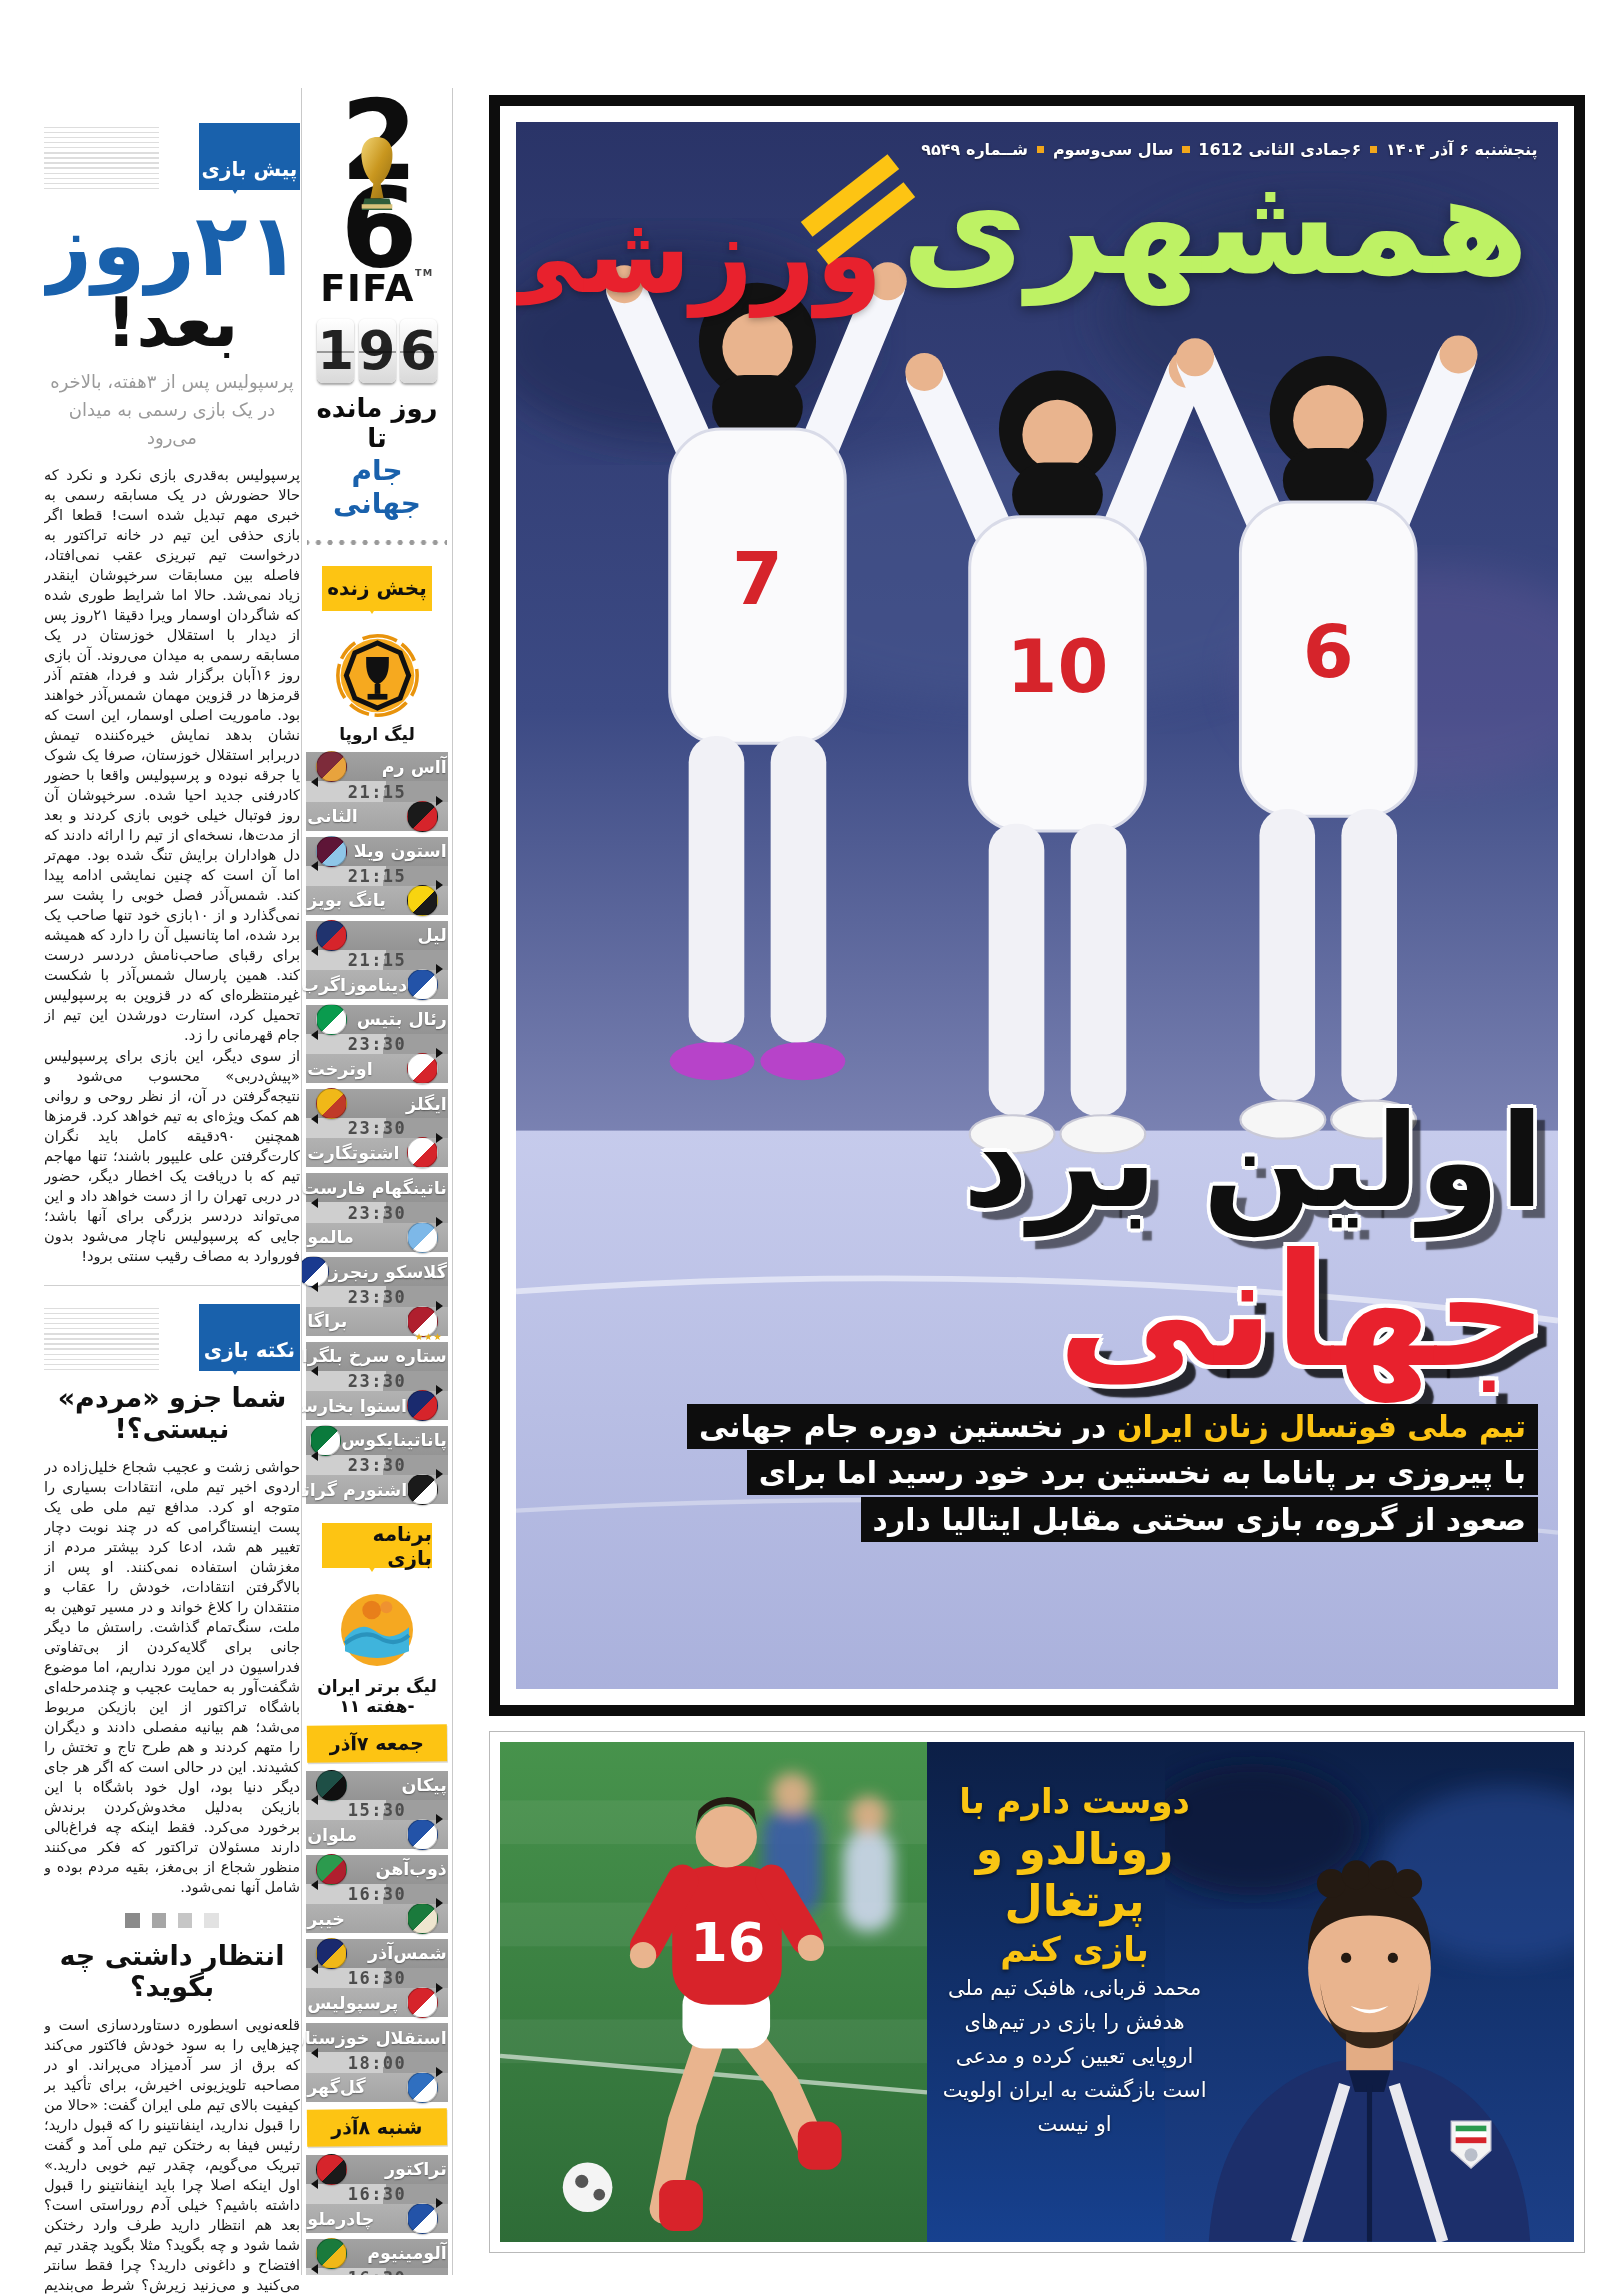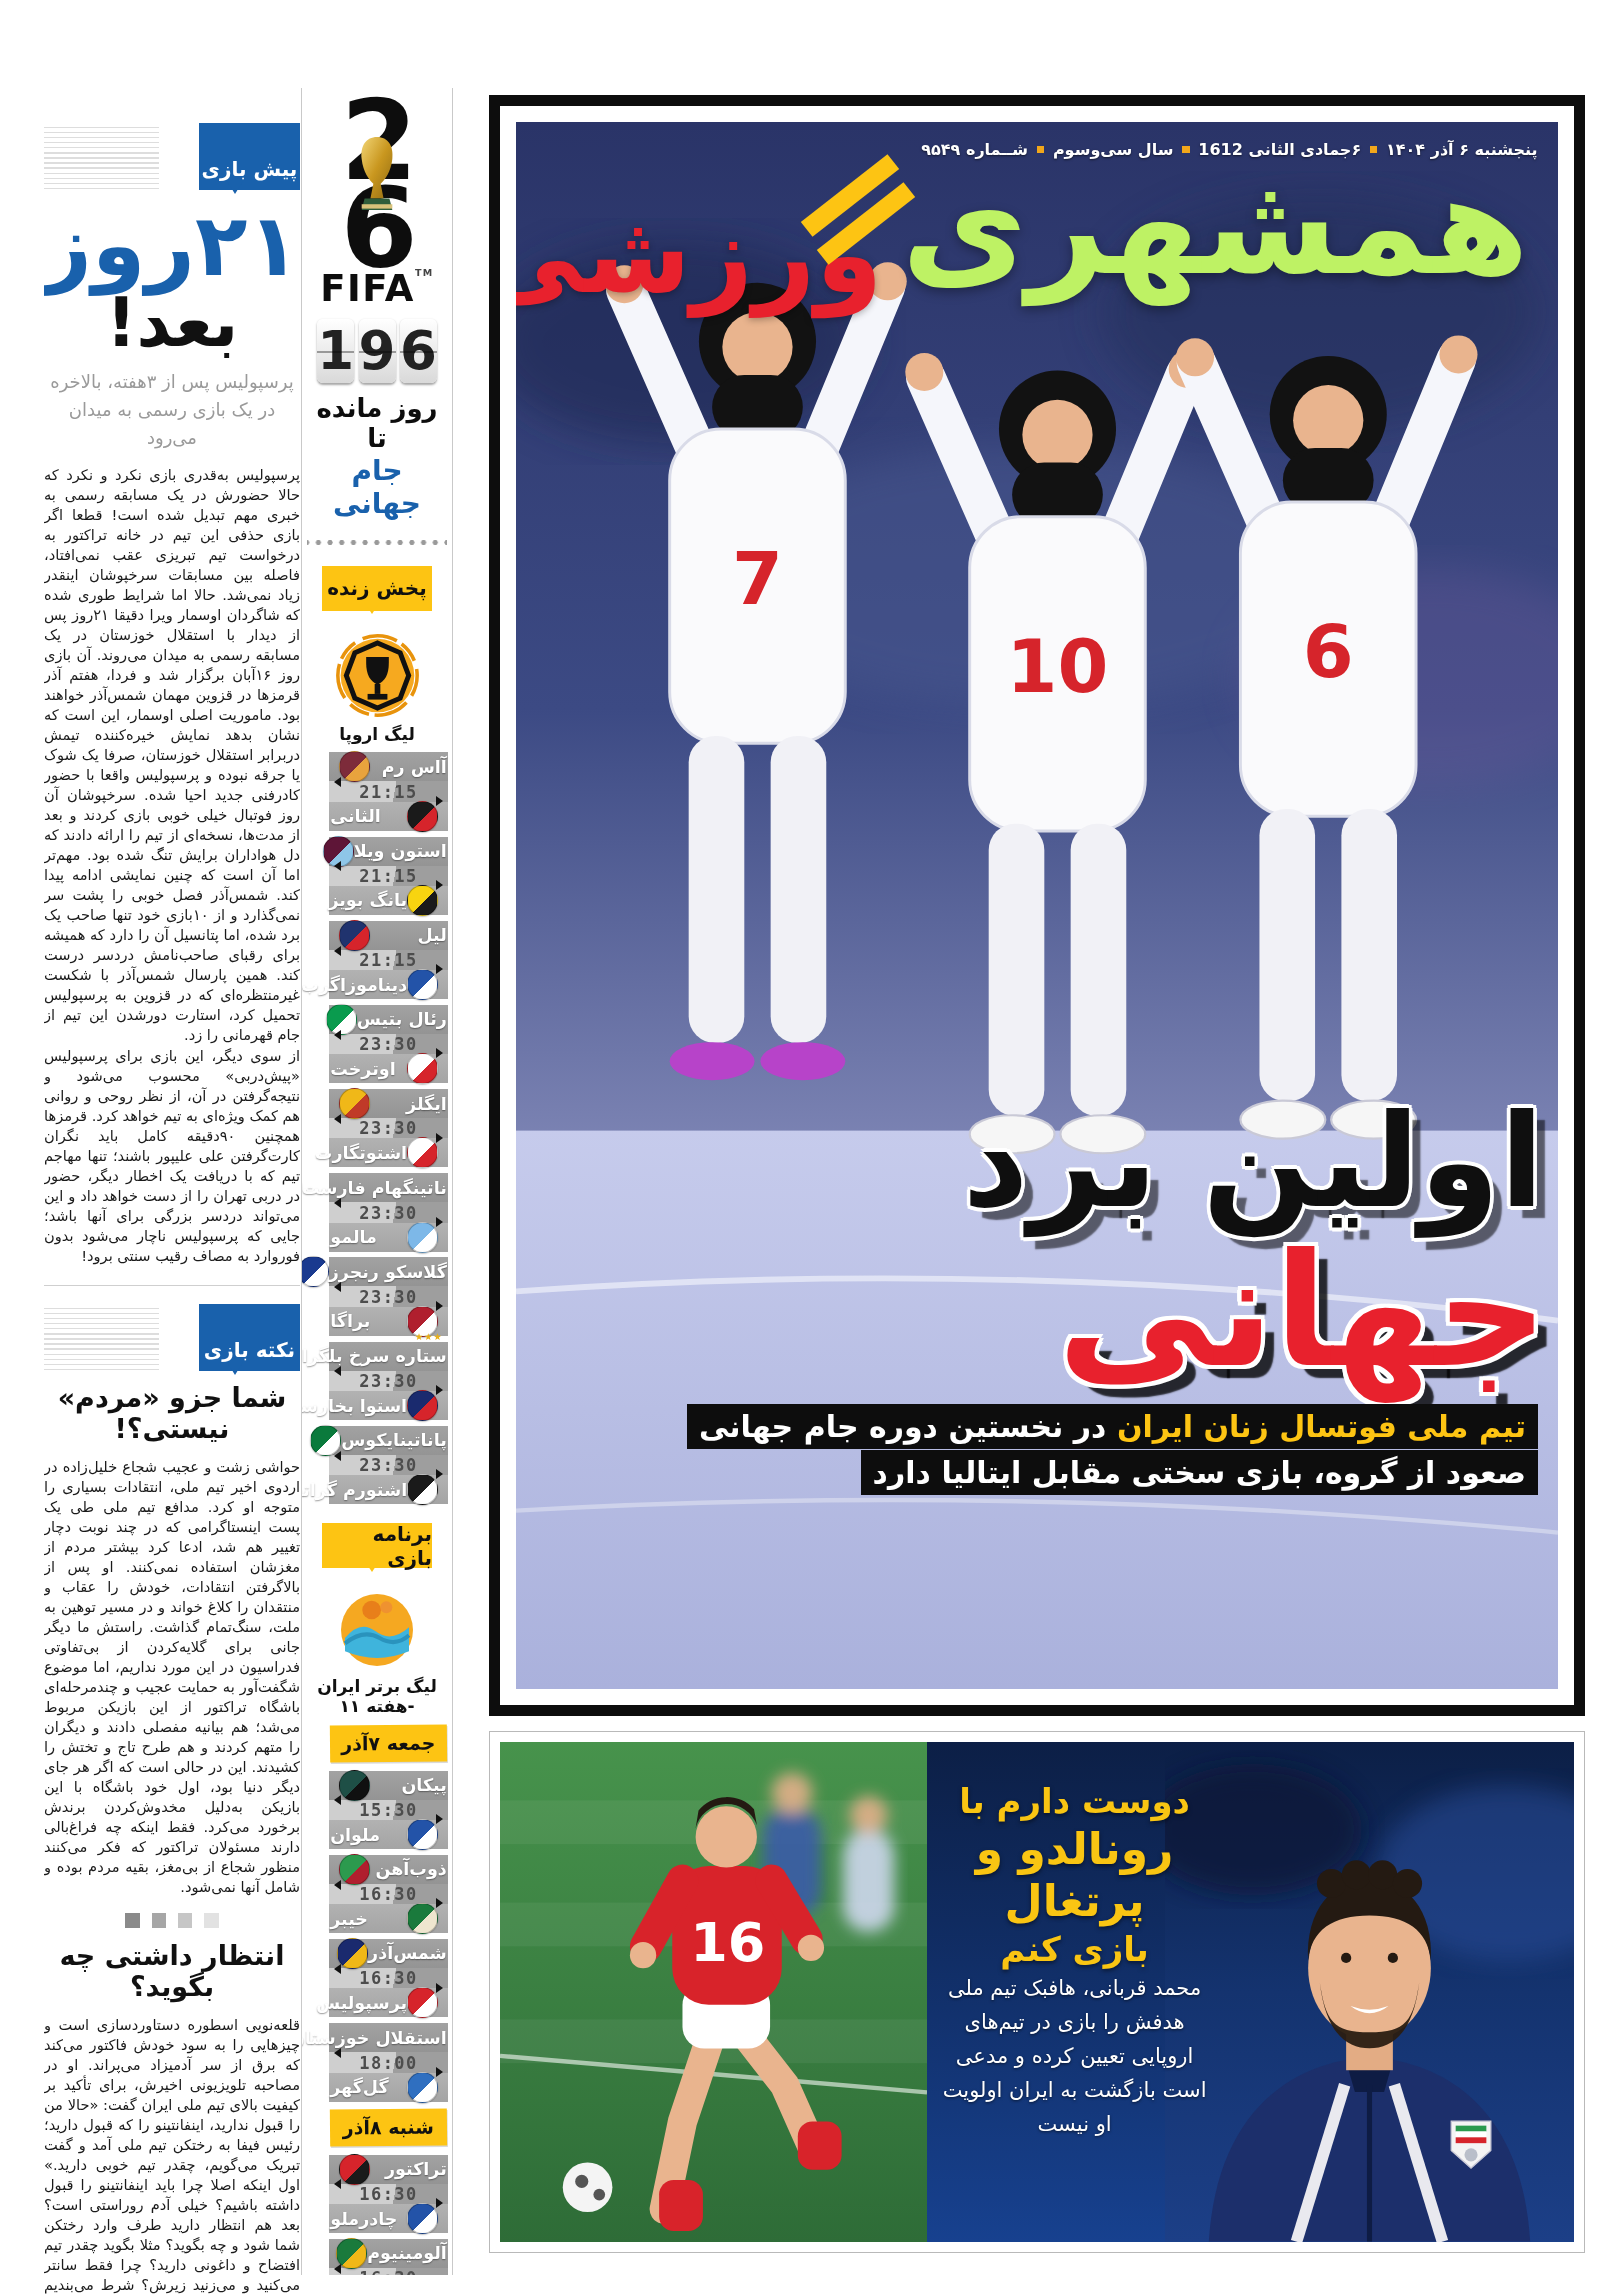--- a/index.html
+++ b/index.html
@@ -48,21 +48,21 @@
   .cd-blue { color:#1961ac; font-weight:900; font-size:28px; text-align:center; margin-top:1.5px; direction:rtl; }
   .dots { height:8.8px; margin:17.5px 1.5px 0 1.5px;
      background-image:radial-gradient(circle,#9a9a9a 2.3px,transparent 2.8px);
      background-size:11.7px 8.8px; background-repeat:repeat-x; background-position:center; }
   .ytag { position:relative; width:110px; height:45px; margin:19px auto 0 auto; background:#fdc413;
      color:#111; font-weight:900; font-size:20px; display:flex; align-items:center; justify-content:center; direction:rtl; }
   .ytag::after { content:""; position:absolute; bottom:-11.7px; left:42px;
      border:8px solid transparent; border-top:12.4px solid #fdc413; }
   .league-logo { display:flex; justify-content:center; margin-top:22px; }
   .league-label { color:#111; font-weight:bold; font-size:17px; text-align:center; margin-top:5.8px; direction:rtl; }
-  .matches { margin-top:8.8px;margin-left:23px; }
+  .matches { margin-top:8.8px; }
   .m-block { margin-bottom:5.8px; }
   .m-row { position:relative; height:29px; display:flex; align-items:center; direction:rtl; }
   .m-row.home { background:linear-gradient(#a2a2a2,#949494); justify-content:space-between; padding:0 1.5px 0 10.2px; }
   .m-row.away { background:linear-gradient(#b2b2b2,#a4a4a4); justify-content:space-between; padding:0 10.2px 0 1.5px; }
   .m-row.home::before { content:""; position:absolute; left:0px; bottom:-5.8px;
      border:5.8px solid transparent; border-right:7.3px solid #111; }
   .m-row.away::before { content:""; position:absolute; right:0; top:-5.8px;
      border:5.8px solid transparent; border-left:7.3px solid #111; }
   .m-name { color:#fff; font-weight:900; font-size:17.5px; white-space:nowrap;
      text-shadow:0 0.7px 1.5px rgba(0,0,0,.4); }
@@ -511,20 +511,21 @@
         <span class="mast-main">همشهری</span><span class="mast-accent"><i class="slash s1"></i><i class="slash s2"></i><span>ورزشی</span></span>
       </div>
 
       <div class="headline">
         <div class="hl1">اولین برد</div>
         <div class="hl2">جهانی</div>
       </div>
 
       <div class="subhead">
         <div class="line"><span class="strip"><span class="ylw">تیم ملی فوتسال زنان ایران</span><span> در نخستین دوره جام جهانی</span></span></div>
+        <div class="line"><span class="strip">با پیروزی بر پاناما به نخستین برد خود رسید اما برای</span></div>
         <div class="line"><span class="strip">صعود از گروه، بازی سختی مقابل ایتالیا دارد</span></div>
       </div>
     </div>
   </div>
 
   <div class="bottom-panel">
     <div class="action-wrap">
       <svg viewBox="0 0 585 685" width="427" height="500" preserveAspectRatio="none">
         <defs>
           <linearGradient id="pitch" x1="0" y1="0" x2="0" y2="1">

